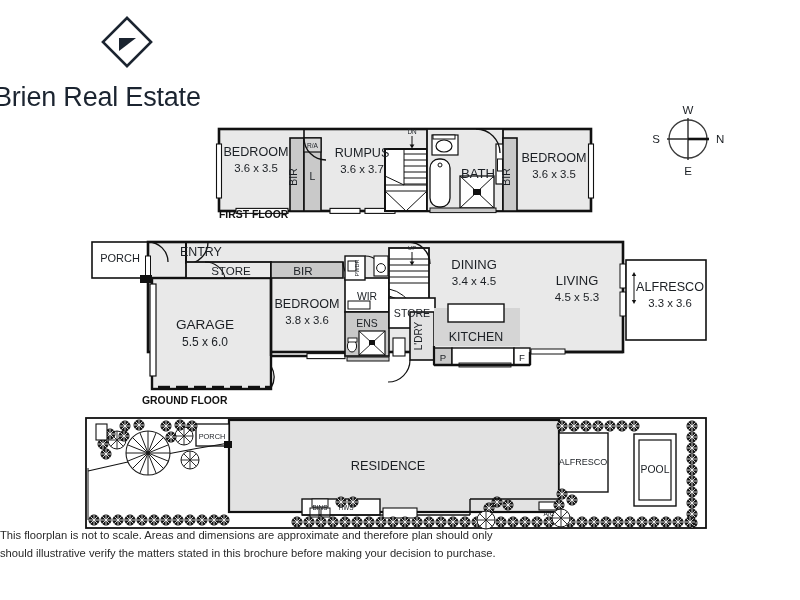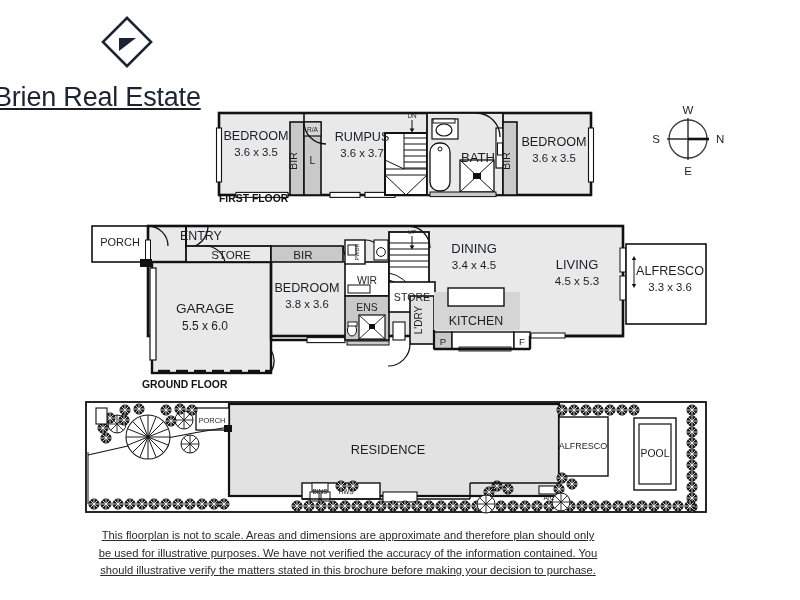--- a/index.html
+++ b/index.html
@@ -1,29 +1,29 @@
 <!DOCTYPE html>
 <html><head>
 <meta charset="utf-8">
 <title>Floorplan</title>
 <style>
   html,body{margin:0;padding:0;background:#ffffff;}
   body{width:800px;height:600px;position:relative;overflow:hidden;
        font-family:"Liberation Sans","DejaVu Sans",sans-serif;color:#1b1f24;}
-  .abs{position:absolute;text-decoration:underline;}
-  .svg-wrap{position:absolute;left:0;top:0;width:800px;height:557px;}
+  .abs{position:absolute;}
+  .svg-wrap{position:absolute;left:0;top:16px;width:800px;height:557px;}
   svg{display:block;}
 
   
   #brand{left:0px;top:14px;width:300px;}
   #brand .brandname{font-size:27px;letter-spacing:-0.2px;color:#1b2430;
       margin-left:-6px;margin-top:6px;white-space:nowrap;font-weight:400;}
 
   
-  #disclaimer{left:0;top:527px;width:696px;text-align:center;
+  #disclaimer{left:0;top:527px;width:696px;
      font-size:11.2px;line-height:17.5px;color:#2a2a2a;}
 </style>
 </head>
 <body>
 
 <div class="abs" id="brand">
   <svg width="300" height="62" viewBox="0 0 300 62">
     <g transform="translate(103,4)">
       <rect x="7" y="7" width="34" height="34" transform="rotate(45 24 24)" fill="#ffffff" stroke="#1b2430" stroke-width="2.6"></rect>
       <path d="M16 20 L33 20 L16 33 Z" fill="#1b2430"></path>
@@ -482,15 +482,14 @@
     <text x="346" y="494" text-anchor="middle" font-size="6.4" font-family="'Liberation Sans',sans-serif" fill="#1b1f24">HWS</text>
     <text x="549" y="500" text-anchor="middle" font-size="6.6" font-family="'Liberation Sans',sans-serif" fill="#1b1f24">A/C</text>
     <text x="583" y="449" text-anchor="middle" font-size="9" font-family="'Liberation Sans',sans-serif" fill="#1b1f24">ALFRESCO</text>
     <text x="655" y="457" text-anchor="middle" font-size="10.4" font-family="'Liberation Sans',sans-serif" fill="#1b1f24">POOL</text>
   </g>
 </svg>
 </div>
 
 <div class="abs" id="disclaimer">
   <div>This floorplan is not to scale. Areas and dimensions are approximate and therefore plan should only</div>
-  <div>be used for illustrative purposes. We have not verified the accuracy of the information contained. You</div>
   <div>should illustrative verify the matters stated in this brochure before making your decision to purchase.</div>
 </div>
 
 </body></html>

